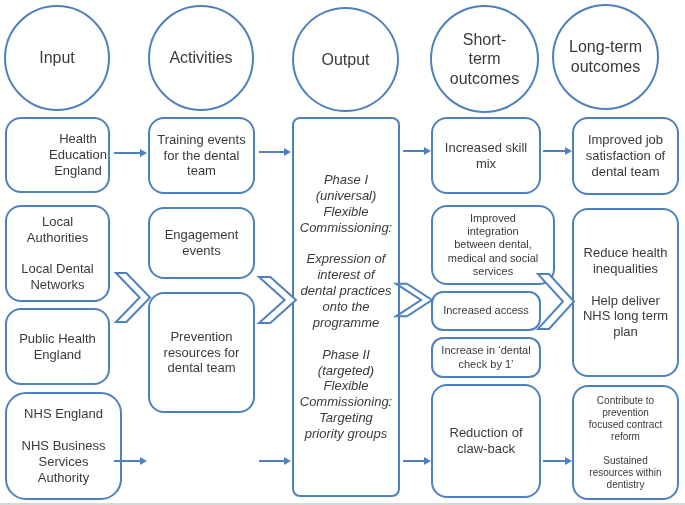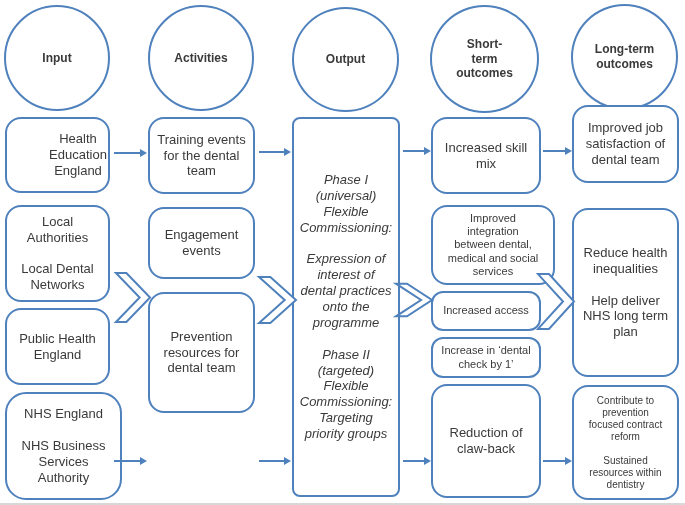--- a/index.html
+++ b/index.html
@@ -6,21 +6,21 @@
   .canvas{
     position:relative;width:685px;height:505px;background:#ffffff;
     font-family:"Liberation Sans", sans-serif;color:#3a3a3a;overflow:hidden;
   }
   .node{
     position:absolute;border:2px solid #4f81bd;background:#ffffff;
     display:flex;align-items:center;justify-content:center;text-align:center;
     white-space:pre-line;box-sizing:border-box;font-size:13px;line-height:1.22;
     padding:2px 3px;border-radius:16px;
   }
-  .circle{border-radius:50%;font-size:12px;font-weight:bold;}
+  .circle{border-radius:50%;font-size:16px;}
   .r26{border-radius:8px;font-style:italic;}
   .r12{border-radius:12px;}
   .fs11{font-size:11px;line-height:1.2;}
   .fs115{font-size:10px;line-height:1.2;}
   .fs12{font-size:11px;line-height:1.2;}
   .arr{position:absolute;height:2px;background:#4f81bd;}
   .arr::after{
     content:"";position:absolute;right:-2px;top:50%;transform:translateY(-50%);
     width:0;height:0;border-left:7px solid #4f81bd;
     border-top:4.5px solid transparent;border-bottom:4.5px solid transparent;
@@ -33,21 +33,21 @@
 <body>
 
 <div class="canvas">
 
   <div class="node circle" style="left:4px;top:5px;width:106px;height:106px;">Input</div>
   <div class="node circle" style="left:148px;top:5px;width:106px;height:106px;">Activities</div>
   <div class="node circle" style="left:292px;top:7px;width:107px;height:105px;">Output</div>
   <div class="node circle" style="left:430px;top:5px;width:109px;height:108px;">Short-
 term
 outcomes</div>
-  <div class="node circle" style="left:571px;top:4px;width:107px;height:106px;">Long-term
+  <div class="node circle" style="left:552px;top:4px;width:107px;height:106px;">Long-term
 outcomes</div>
 
   <div class="node" style="left:5px;top:117px;width:105px;height:76px;padding-left:44px;">Health
 Education
 England</div>
   <div class="node" style="left:5px;top:205px;width:105px;height:97px;">Local
 Authorities
 
 Local Dental
 Networks</div>
@@ -92,21 +92,21 @@
 integration
 between dental,
 medical and social
 services</div>
   <div class="node fs12 r12" style="left:431px;top:291px;width:110px;height:40px;">Increased access</div>
   <div class="node fs12 r12" style="left:431px;top:337px;width:110px;height:41px;">Increase in ‘dental
 check by 1’</div>
   <div class="node" style="left:431px;top:384px;width:110px;height:114px;">Reduction of
 claw-back</div>
 
-  <div class="node" style="left:572px;top:105px;width:107px;height:78px;text-align:center;">Improved job
+  <div class="node" style="left:572px;top:117px;width:107px;height:78px;text-align:center;">Improved job
 satisfaction of
 dental team</div>
   <div class="node" style="left:572px;top:208px;width:107px;height:169px;">Reduce health
 inequalities
 
 Help deliver
 NHS long term
 plan</div>
   <div class="node fs115" style="left:572px;top:385px;width:107px;height:115px;">Contribute to
 prevention

